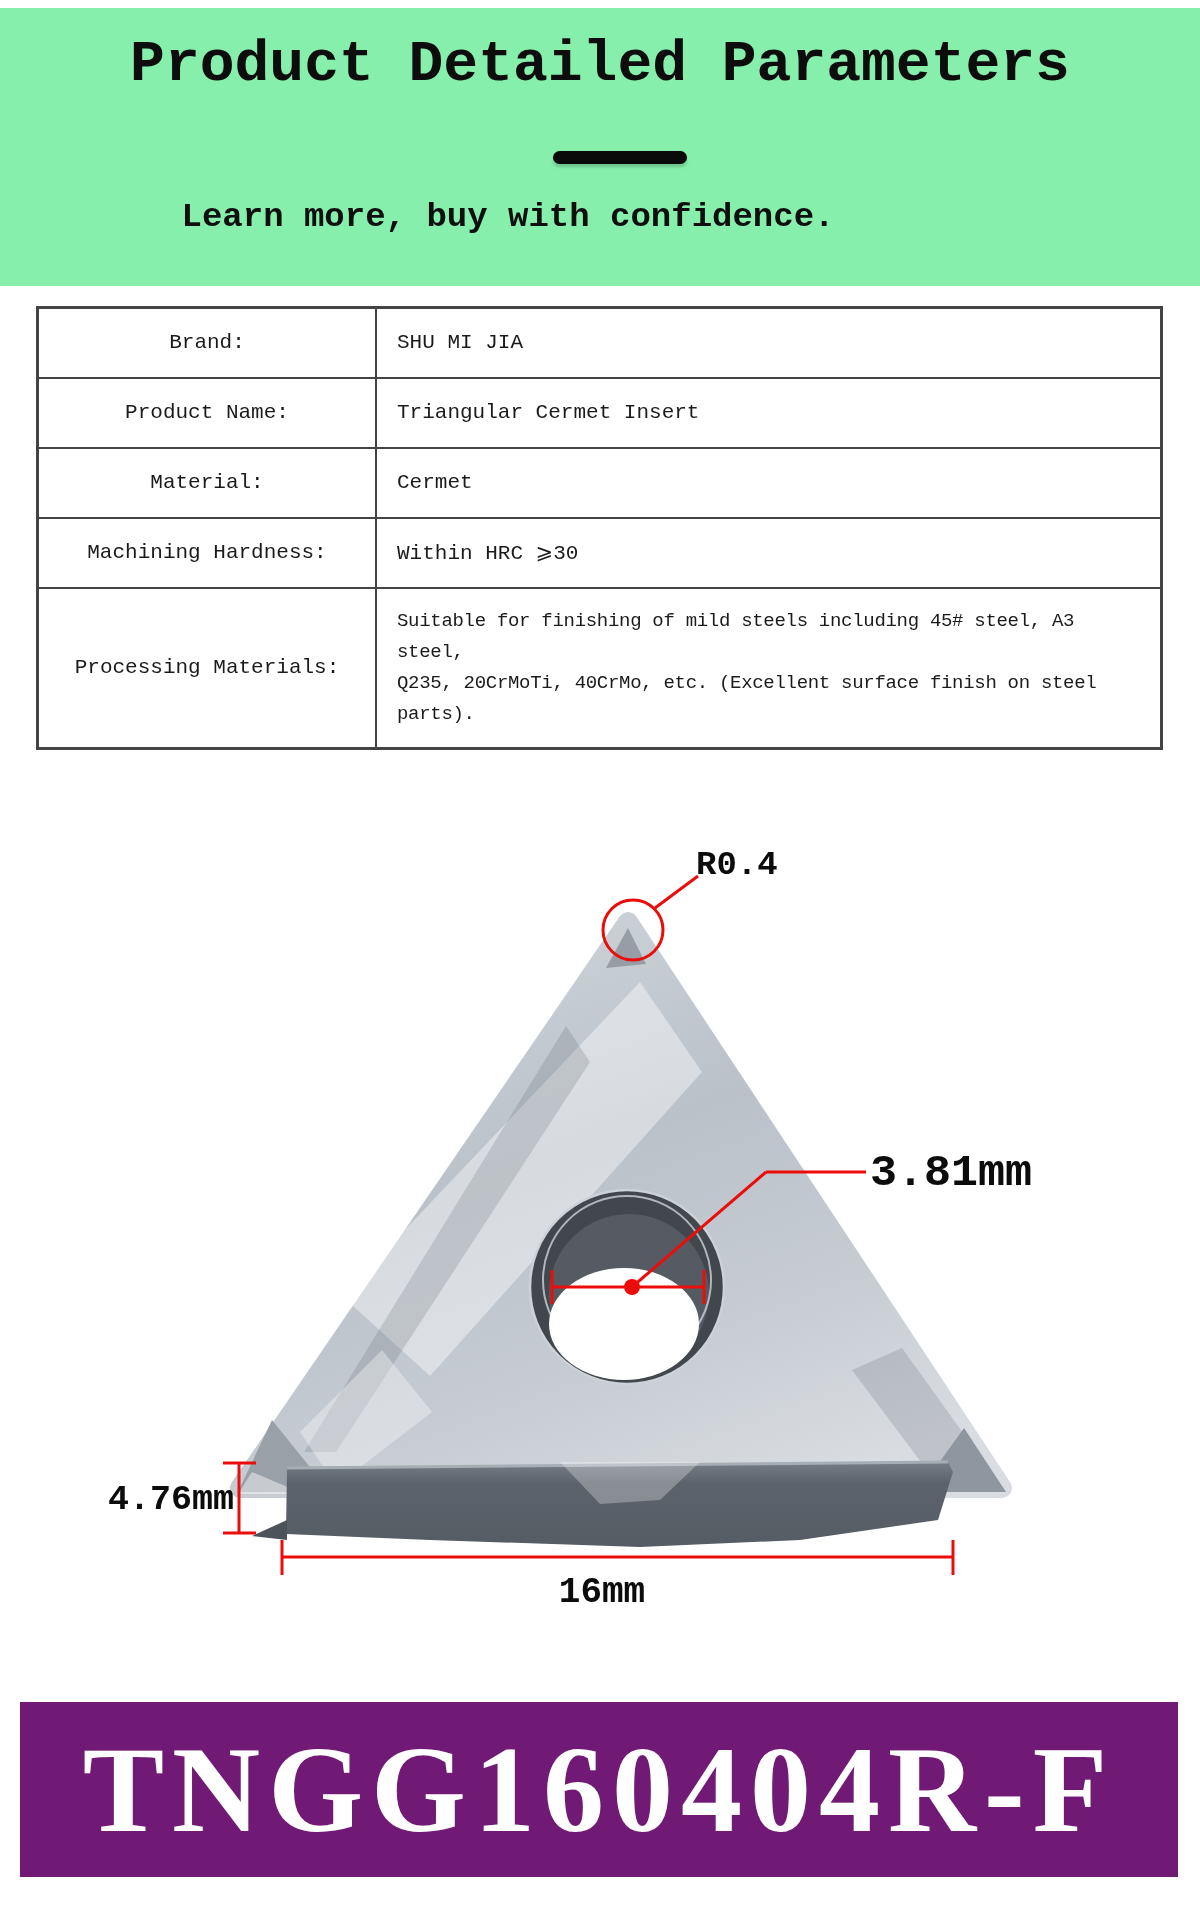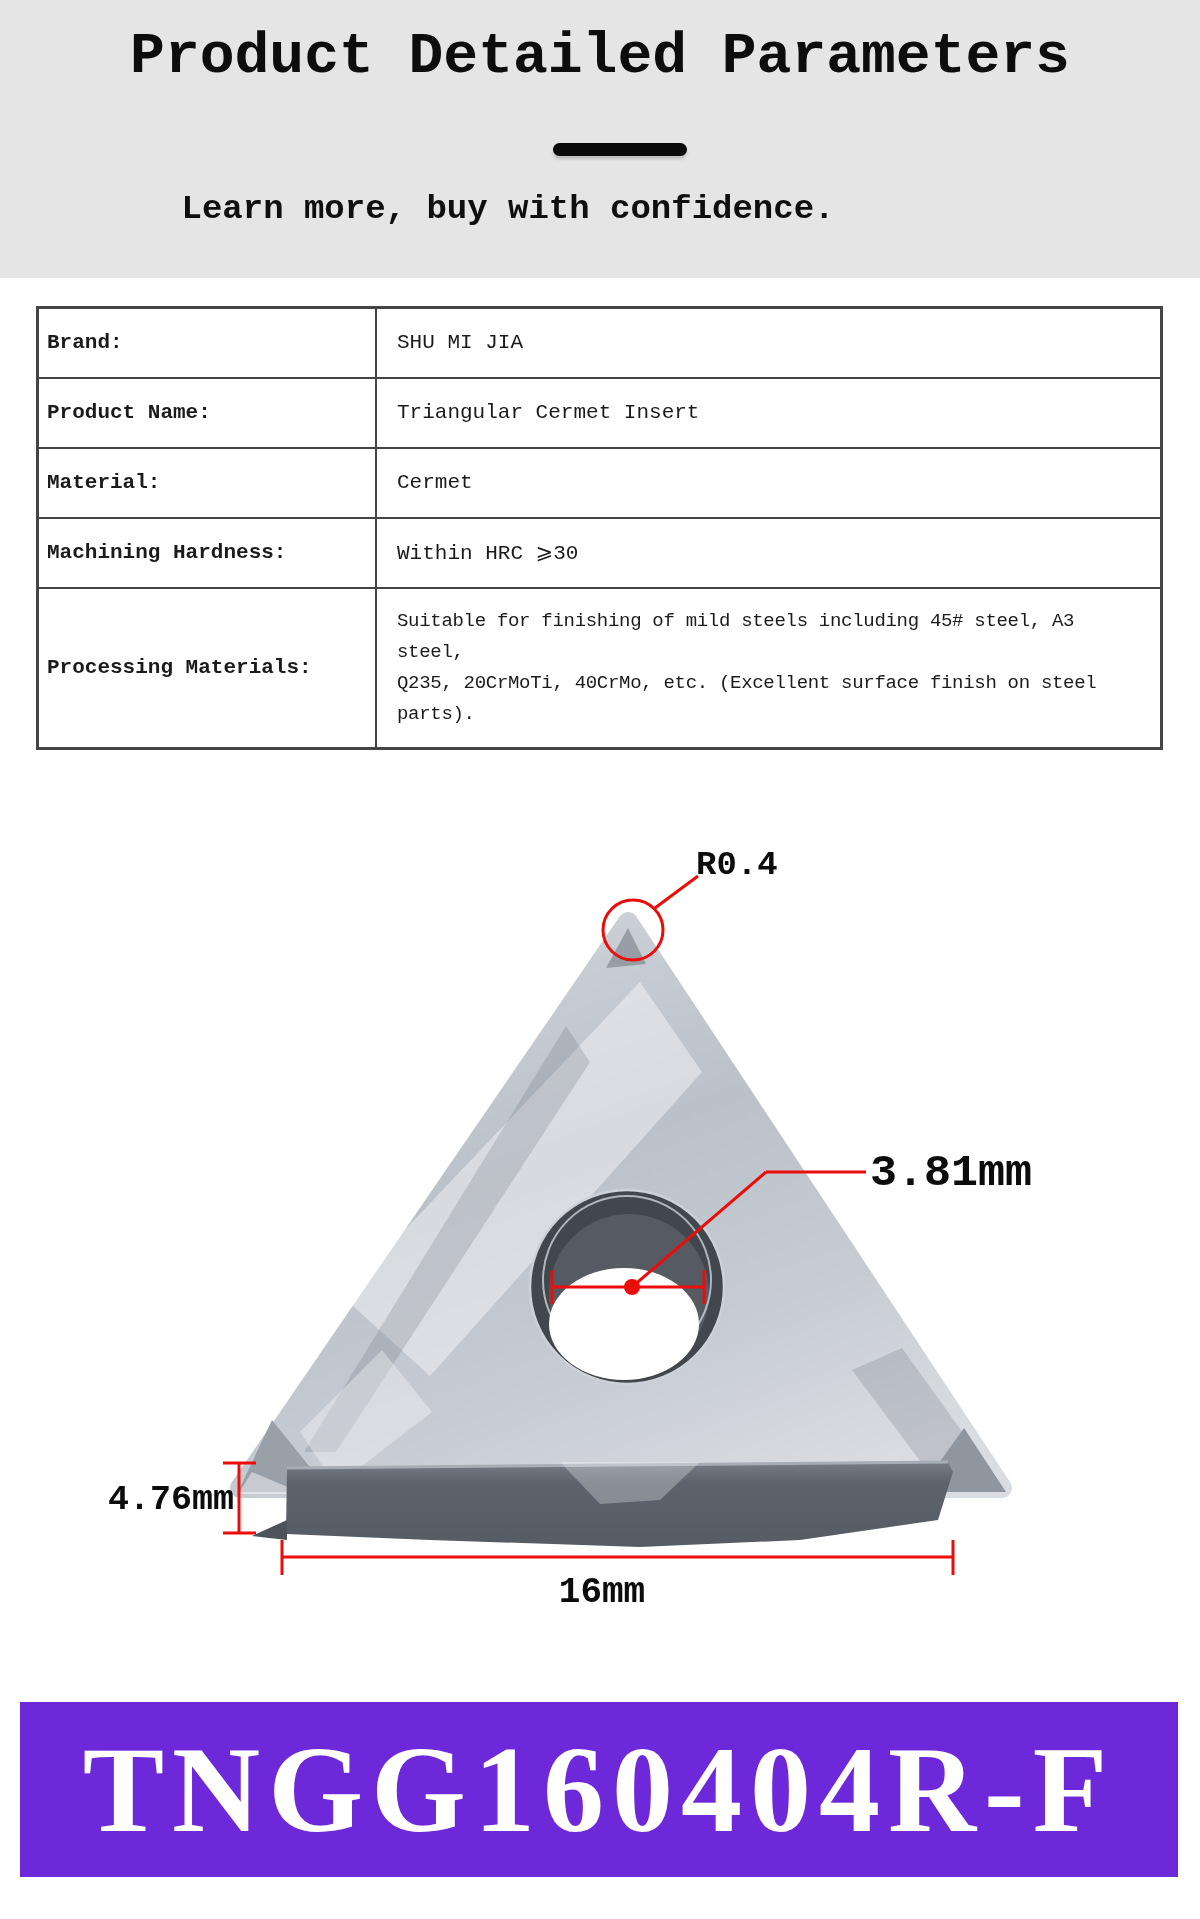--- a/index.html
+++ b/index.html
@@ -1,40 +1,40 @@
 <!DOCTYPE html>
 <html><head>
 <meta charset="utf-8">
 <style>
   html,body{margin:0;padding:0;background:#ffffff;}
   #page{position:relative;width:1200px;height:1919px;background:#ffffff;overflow:hidden;
         font-family:"Liberation Mono", monospace;color:#111;}
-  .top-band{position:absolute;left:0;top:0;width:1200px;height:278px;background:#e5e5e5;text-decoration:underline;}
+  .top-band{position:absolute;left:0;top:8px;width:1200px;height:278px;background:#86efac;text-decoration:underline;}
   .page-title{position:absolute;left:0;top:24px;width:1200px;text-align:center;
         font-size:58px;font-weight:bold;letter-spacing:0;color:#0d0d0d;}
   .title-divider{position:absolute;left:553px;top:143px;width:134px;height:13px;
         background:#0a0a0a;border-radius:7px;box-shadow:0 3px 3px rgba(0,0,0,0.18);}
   .page-subtitle{position:absolute;left:0;top:190px;width:1016px;text-align:center;
         font-size:34px;font-weight:bold;color:#0f0f0f;}
   table.spec{position:absolute;left:36px;top:306px;width:1127px;border-collapse:collapse;
         border:3px solid #444;background:#fff;}
   table.spec td{border:2px solid #444;vertical-align:middle;}
-  td.lbl{width:320px;text-align:left;font-size:21px;color:#1b1b1b;padding:6px 8px;font-weight:bold;}
+  td.lbl{width:320px;text-align:center;font-size:21px;color:#1b1b1b;padding:6px 8px;}
   td.val{font-size:21px;color:#1b1b1b;padding:6px 16px 6px 20px;}
   tr.single{height:70px;}
   td.val-long{font-size:19px;letter-spacing:-0.3px;line-height:31px;padding:17px 14px 17px 20px;
         white-space:pre-line;border-radius:10px;}
   .diagram{position:absolute;left:0;top:810px;width:968px;height:890px;}
   .diagram svg{position:absolute;left:0;top:0;}
   .dim-label{position:absolute;font-weight:bold;color:#0c0c0c;white-space:nowrap;}
   .lab-r{left:696px;top:36px;font-size:34px;}
   .lab-d{left:870px;top:338px;font-size:45px;}
   .lab-t{left:96px;top:670px;width:138px;text-align:right;font-size:35px;}
   .lab-w{left:552px;top:762px;width:100px;text-align:center;font-size:36px;font-weight:bold;}
-  .model-banner{position:absolute;left:20px;top:1702px;width:1158px;height:175px;background:#6d28d9;
+  .model-banner{position:absolute;left:20px;top:1702px;width:1158px;height:175px;background:#701a75;
         display:flex;align-items:center;justify-content:center;}
   .model-banner span{font-family:"Liberation Serif", serif;font-weight:bold;font-size:122px;
         color:#ffffff;letter-spacing:8px;line-height:1;}
 </style>
 </head>
 <body>
 
 <div id="page">
 
   <div class="top-band">

